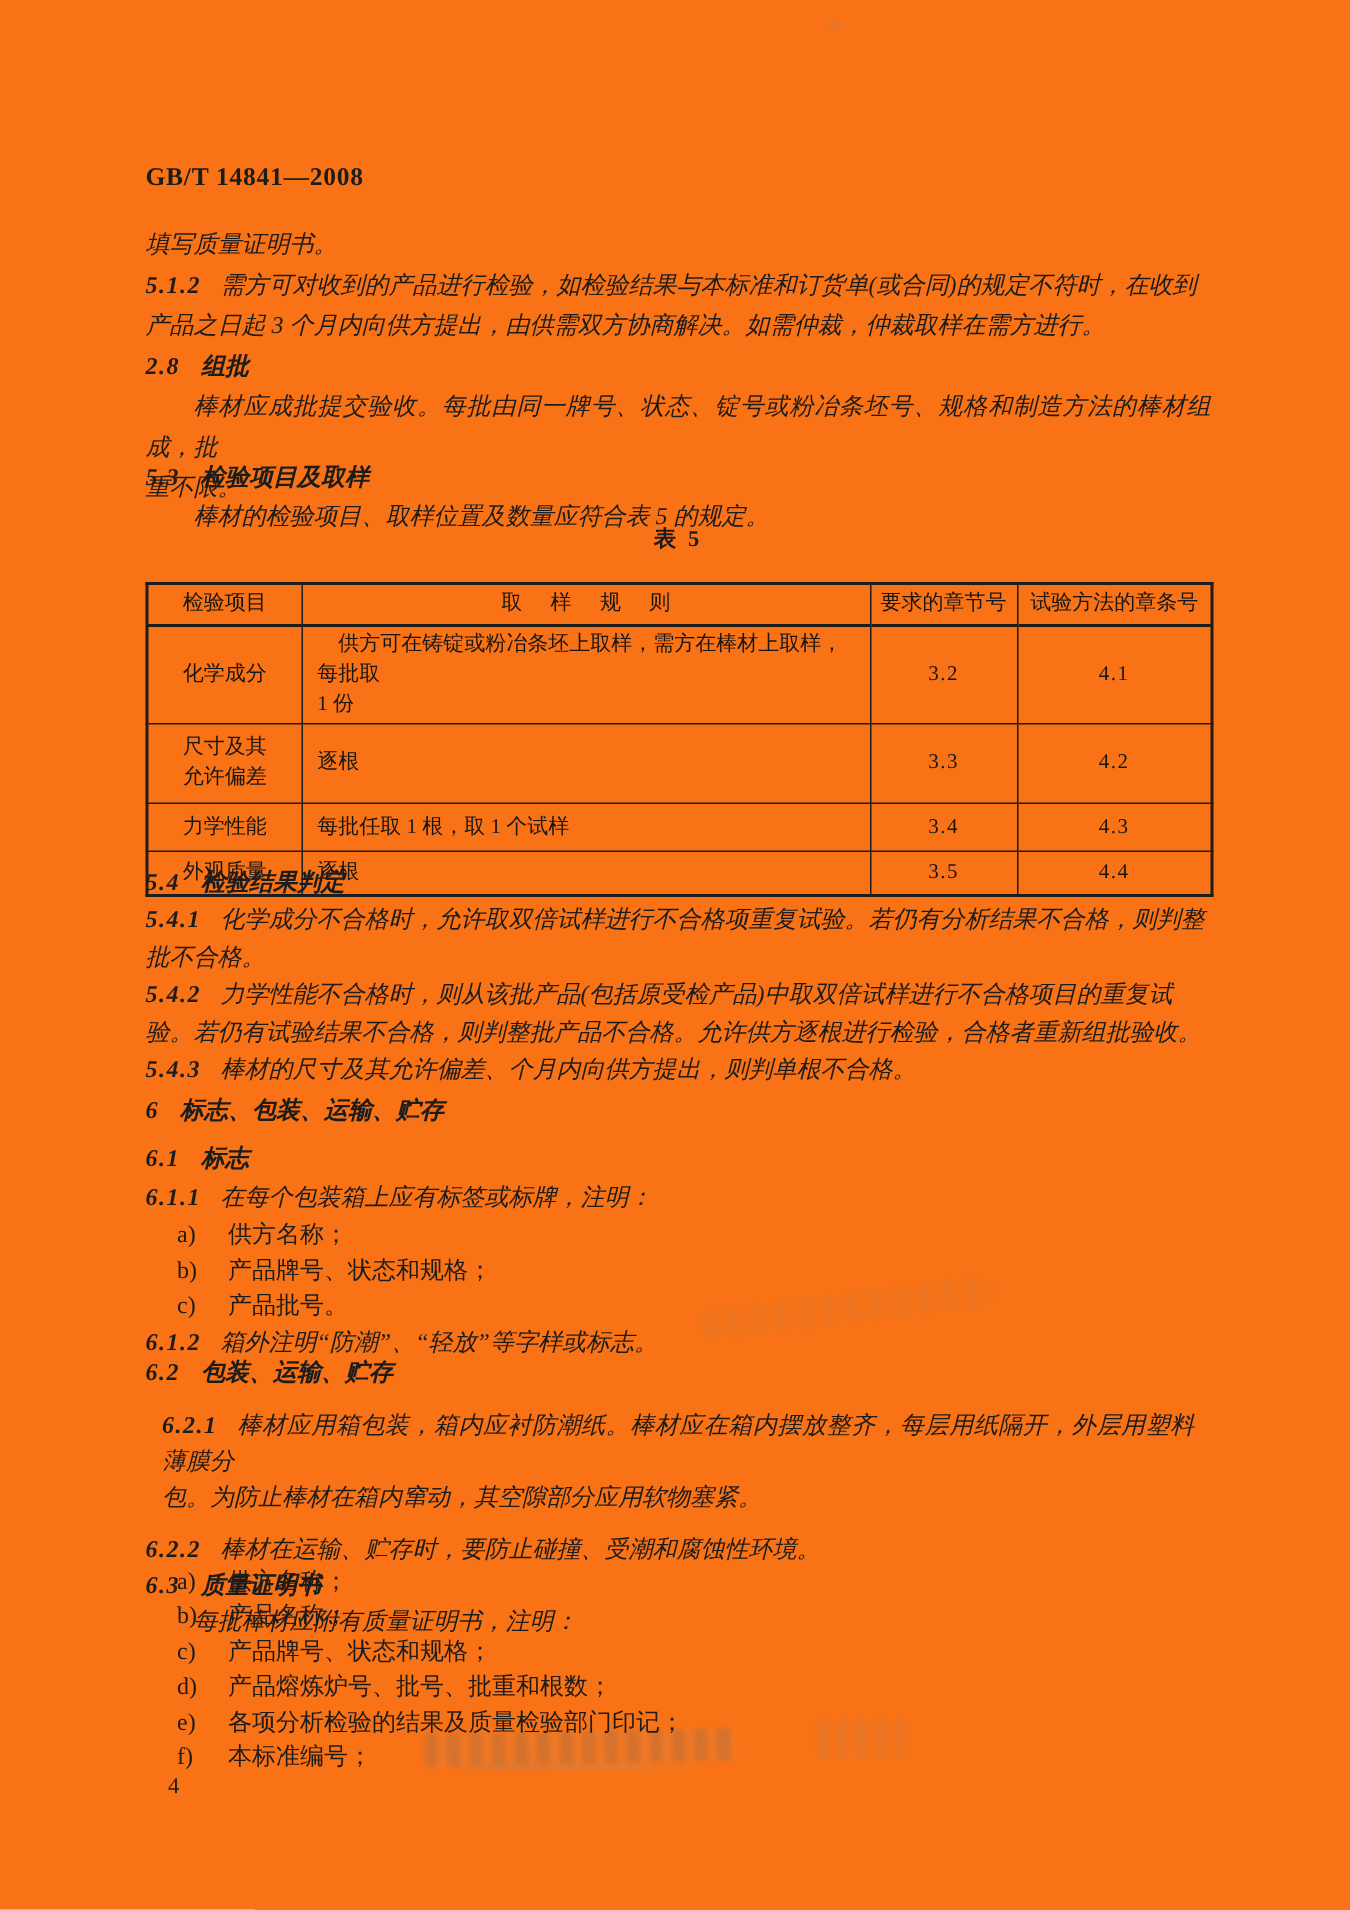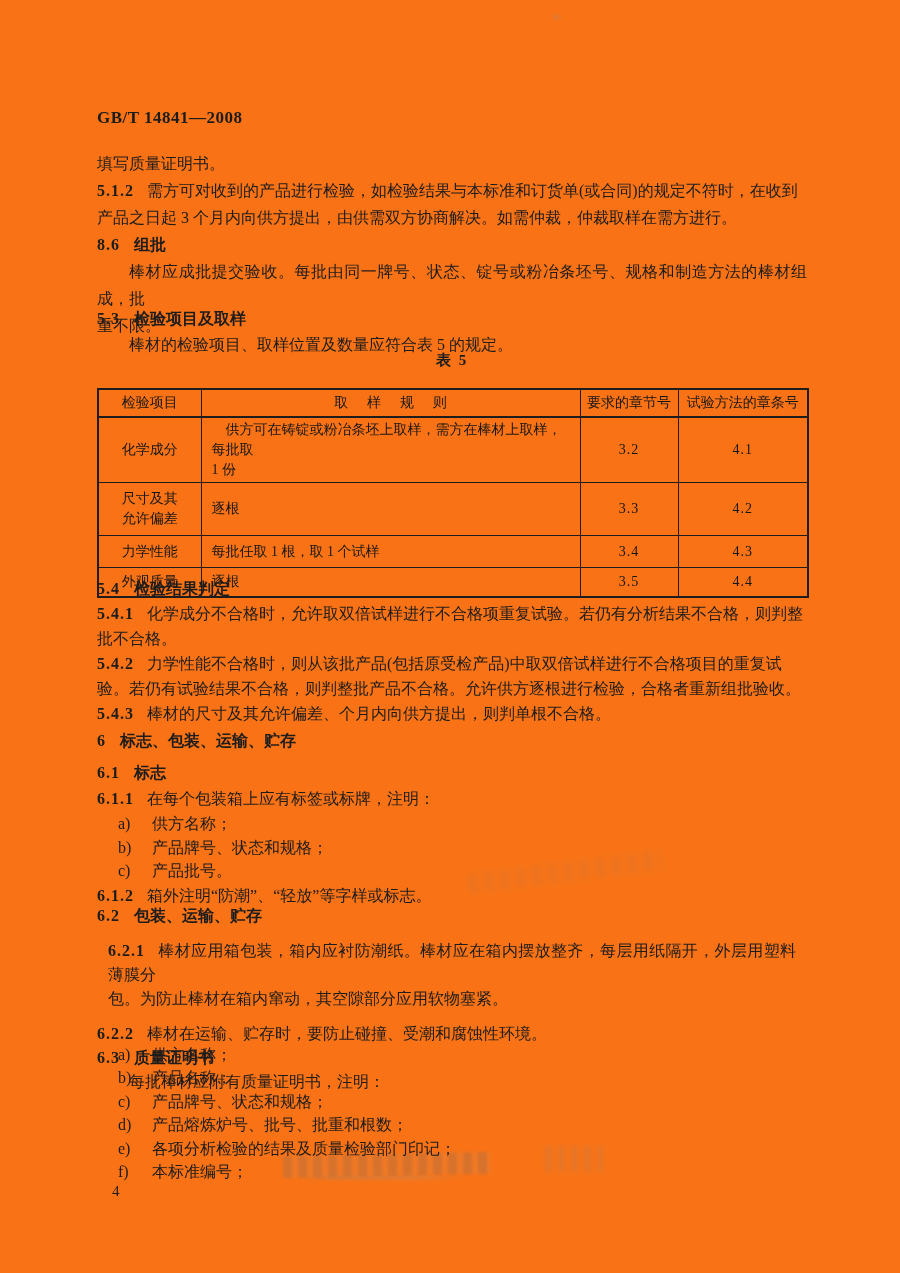--- a/index.html
+++ b/index.html
@@ -6,21 +6,21 @@
   body{
     width:900px;height:1273px;
     background:#ffffff;
     font-family:"Liberation Serif","DejaVu Serif",serif;
     color:#1c1c1c;
     overflow:hidden;
     position:relative;
   }
   .page{position:absolute;inset:0;background:#f97316;}
   .g{position:absolute;left:97px;width:710px;}
-  .line{font-size:16px;line-height:27px;text-align:justify;}
+  .line{font-size:16px;line-height:27px;text-align:justify;font-style:italic;}
   .pre{white-space:pre-line;}
   .bold{font-weight:bold;}
   .cnum{font-weight:bold;margin-right:13px;letter-spacing:1px;}
   .hnum{font-weight:bold;margin-right:14px;letter-spacing:1px;}
   .indent2{text-indent:2em;}
   .doc-header{font-size:17px;font-weight:bold;letter-spacing:0.5px;line-height:24px;}
 
   
   .g-intro .line{line-height:27px;}
   .g-52 .line{line-height:27px;}
@@ -91,21 +91,21 @@
     <div class="doc-header">GB/T 14841—2008</div>
   </div>
 
   <div class="g g-intro" style="top:150px;">
     <p class="line" style="margin:0;">填写质量证明书。</p>
     <p class="line" style="margin:0;"><span class="cnum">5.1.2</span><span class="pre">需方可对收到的产品进行检验，如检验结果与本标准和订货单(或合同)的规定不符时，在收到
 产品之日起 3 个月内向供方提出，由供需双方协商解决。如需仲裁，仲裁取样在需方进行。</span></p>
   </div>
 
   <div class="g g-52" style="top:231px;">
-    <p class="line bold" style="margin:0;"><span class="hnum">8.6</span><span>组批</span></p>
+    <p class="line bold" style="margin:0;"><span class="hnum">2.8</span><span>组批</span></p>
     <p class="line pre indent2" style="margin:0;">棒材应成批提交验收。每批由同一牌号、状态、锭号或粉冶条坯号、规格和制造方法的棒材组成，批
 重不限。</p>
   </div>
 
   <div class="g g-53" style="top:306px;">
     <p class="line bold" style="margin:0;"><span class="hnum">5.3</span><span>检验项目及取样</span></p>
     <p class="line indent2" style="margin:0;">棒材的检验项目、取样位置及数量应符合表 5 的规定。</p>
   </div>
 
   <div class="g" style="top:349px;">

